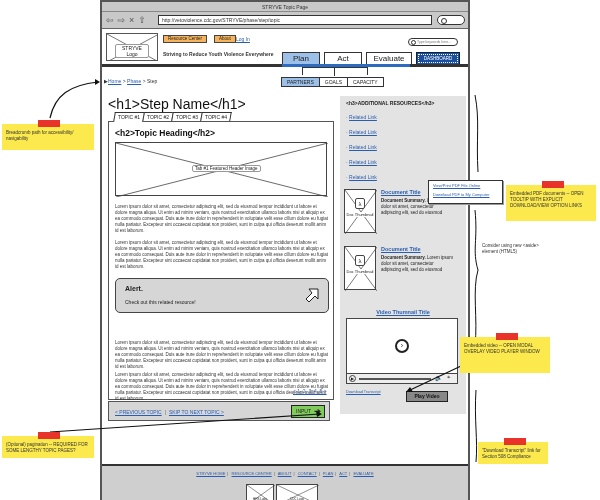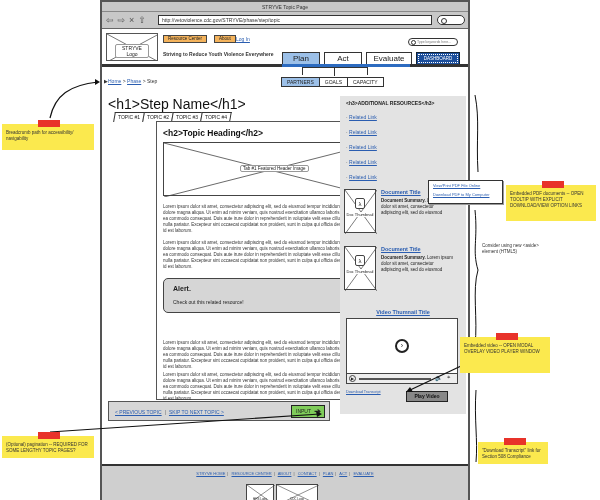--- a/index.html
+++ b/index.html
@@ -40,21 +40,21 @@
   .subnav { position: absolute; left: 180px; top: 75px; display: flex; }
   .subnav div { height: 10px; border: 1px solid #333; font-size: 5px; line-height: 8px; padding: 0 5px; background: #fff; margin-left: -1px; }
   .subnav div.active { background: #9cc0e8; }
 
   
   .h1 { position: absolute; left: 6px; top: 94px; font-size: 14px; color: #111; text-align: center; }
   .topic-tabs { position: absolute; left: 12px; top: 110px; display: flex; }
   .topic-tab { height: 9px; border: 1px solid #333; border-bottom: none; font-size: 5px; line-height: 8px; padding: 0 3px; background: #fff; margin-right: -1px; transform: skewX(-10deg); }
   .topic-tab span { display: inline-block; transform: skewX(10deg); }
   .topic-tab.active { height: 10px; z-index: 2; }
-  .content-box { position: absolute; left: 6px; top: 119px; width: 226px; height: 279px; border: 1px solid #555; background: #fff; margin-left: 48px; }
+  .content-box { position: absolute; left: 6px; top: 119px; width: 226px; height: 279px; border: 1px solid #555; background: #fff; }
   .h2 { position: absolute; left: 6px; font-size: 8.5px; font-weight: bold; color: #111; }
   .feat-img { position: absolute; left: 6px; top: 20px; width: 212px; height: 54px; border: 1px solid #444; }
   .feat-img span { position: absolute; left: 76px; top: 22px; font-size: 4.5px; background: #fff; border: 1px solid #999; border-radius: 2px; padding: 0 2px; }
   .para { position: absolute; left: 6px; width: 214px; font-size: 4.5px; line-height: 6px; color: #333; }
   .alert { position: absolute; left: 6px; top: 156px; width: 214px; height: 35px; background: #d6d6d6; border: 1px solid #444; border-radius: 5px; }
   .alert-title { position: absolute; left: 9px; top: 6px; font-size: 7px; font-weight: bold; }
   .alert-text { position: absolute; left: 9px; top: 20px; font-size: 5px; }
   .alert-icon { position: absolute; left: 188px; top: 8px; }
   .pagination { position: absolute; left: 184px; top: 266px; font-size: 5px; color: #2a5db0; }
 

